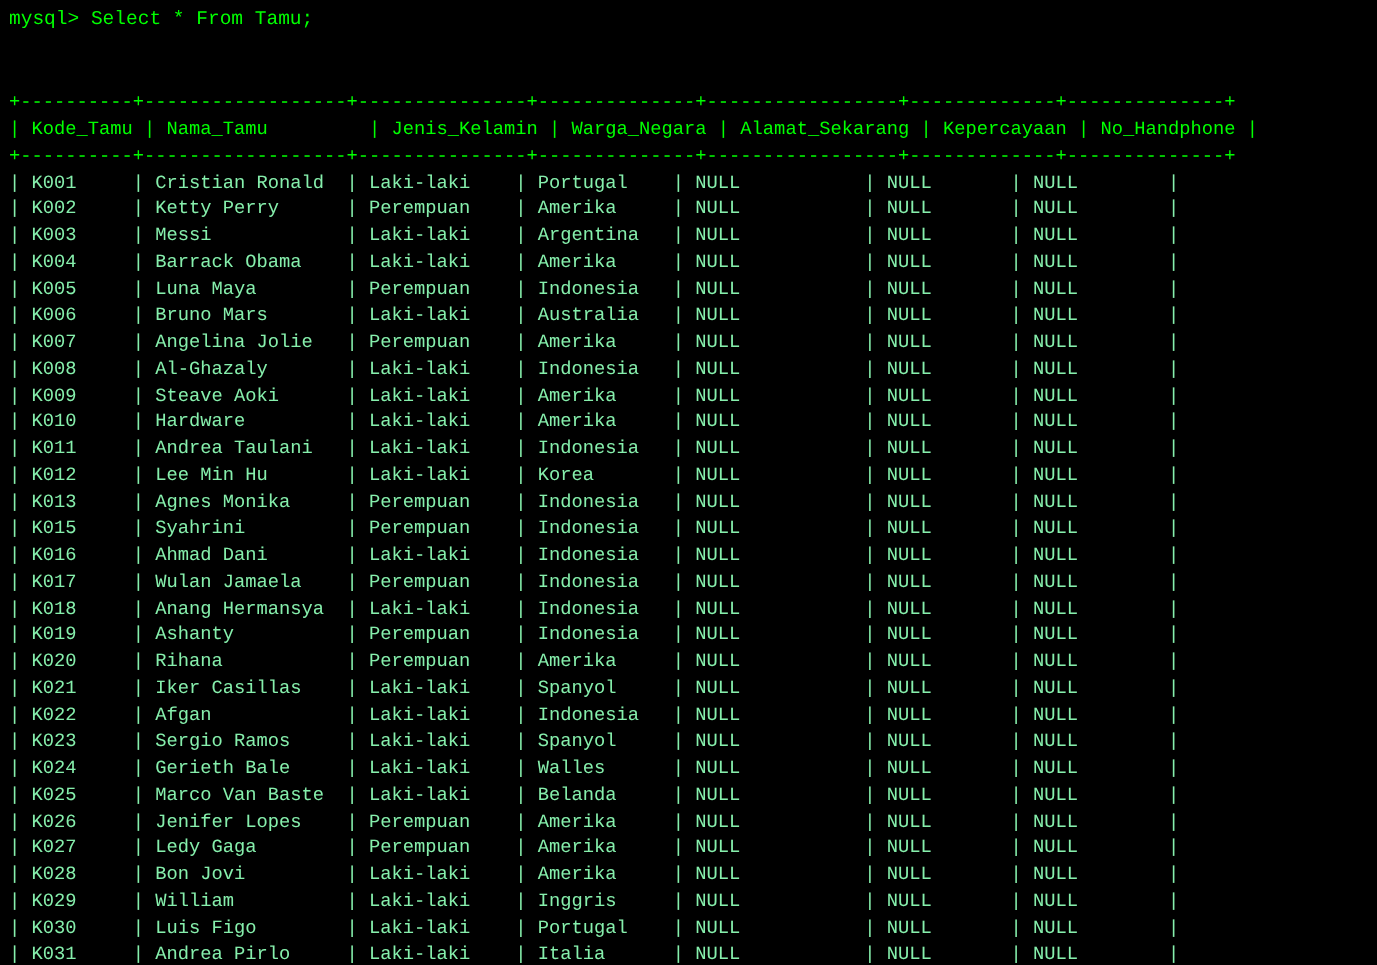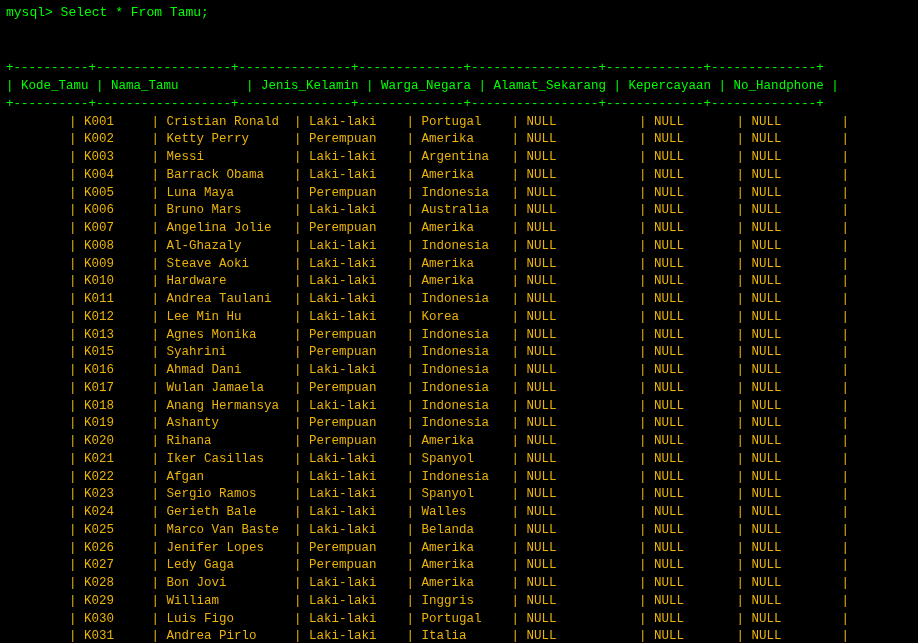--- a/index.html
+++ b/index.html
@@ -26,22 +26,21 @@
       line-height: 1.42;
     }
     .divider-line {
       color: #00ff00;
     }
     .header-line {
       color: #00ff00;
       font-weight: normal;
     }
     .data-row {
-      color: #eab308;
-      text-align: center;
+      color: #86efac;
     }
   </style>
 </head>
 <body>
 
 <div>
   <div class="prompt-line">mysql&gt; Select * From Tamu;</div>
   <div class="table-container">
   <div class="divider-line">+----------+------------------+---------------+--------------+-----------------+-------------+--------------+</div><div class="header-line">| Kode_Tamu | Nama_Tamu         | Jenis_Kelamin | Warga_Negara | Alamat_Sekarang | Kepercayaan | No_Handphone |</div><div class="divider-line">+----------+------------------+---------------+--------------+-----------------+-------------+--------------+</div><div class="data-row">| K001     | Cristian Ronald  | Laki-laki    | Portugal    | NULL           | NULL       | NULL        |</div><div class="data-row">| K002     | Ketty Perry      | Perempuan    | Amerika     | NULL           | NULL       | NULL        |</div><div class="data-row">| K003     | Messi            | Laki-laki    | Argentina   | NULL           | NULL       | NULL        |</div><div class="data-row">| K004     | Barrack Obama    | Laki-laki    | Amerika     | NULL           | NULL       | NULL        |</div><div class="data-row">| K005     | Luna Maya        | Perempuan    | Indonesia   | NULL           | NULL       | NULL        |</div><div class="data-row">| K006     | Bruno Mars       | Laki-laki    | Australia   | NULL           | NULL       | NULL        |</div><div class="data-row">| K007     | Angelina Jolie   | Perempuan    | Amerika     | NULL           | NULL       | NULL        |</div><div class="data-row">| K008     | Al-Ghazaly       | Laki-laki    | Indonesia   | NULL           | NULL       | NULL        |</div><div class="data-row">| K009     | Steave Aoki      | Laki-laki    | Amerika     | NULL           | NULL       | NULL        |</div><div class="data-row">| K010     | Hardware         | Laki-laki    | Amerika     | NULL           | NULL       | NULL        |</div><div class="data-row">| K011     | Andrea Taulani   | Laki-laki    | Indonesia   | NULL           | NULL       | NULL        |</div><div class="data-row">| K012     | Lee Min Hu       | Laki-laki    | Korea       | NULL           | NULL       | NULL        |</div><div class="data-row">| K013     | Agnes Monika     | Perempuan    | Indonesia   | NULL           | NULL       | NULL        |</div><div class="data-row">| K015     | Syahrini         | Perempuan    | Indonesia   | NULL           | NULL       | NULL        |</div><div class="data-row">| K016     | Ahmad Dani       | Laki-laki    | Indonesia   | NULL           | NULL       | NULL        |</div><div class="data-row">| K017     | Wulan Jamaela    | Perempuan    | Indonesia   | NULL           | NULL       | NULL        |</div><div class="data-row">| K018     | Anang Hermansya  | Laki-laki    | Indonesia   | NULL           | NULL       | NULL        |</div><div class="data-row">| K019     | Ashanty          | Perempuan    | Indonesia   | NULL           | NULL       | NULL        |</div><div class="data-row">| K020     | Rihana           | Perempuan    | Amerika     | NULL           | NULL       | NULL        |</div><div class="data-row">| K021     | Iker Casillas    | Laki-laki    | Spanyol     | NULL           | NULL       | NULL        |</div><div class="data-row">| K022     | Afgan            | Laki-laki    | Indonesia   | NULL           | NULL       | NULL        |</div><div class="data-row">| K023     | Sergio Ramos     | Laki-laki    | Spanyol     | NULL           | NULL       | NULL        |</div><div class="data-row">| K024     | Gerieth Bale     | Laki-laki    | Walles      | NULL           | NULL       | NULL        |</div><div class="data-row">| K025     | Marco Van Baste  | Laki-laki    | Belanda     | NULL           | NULL       | NULL        |</div><div class="data-row">| K026     | Jenifer Lopes    | Perempuan    | Amerika     | NULL           | NULL       | NULL        |</div><div class="data-row">| K027     | Ledy Gaga        | Perempuan    | Amerika     | NULL           | NULL       | NULL        |</div><div class="data-row">| K028     | Bon Jovi         | Laki-laki    | Amerika     | NULL           | NULL       | NULL        |</div><div class="data-row">| K029     | William          | Laki-laki    | Inggris     | NULL           | NULL       | NULL        |</div><div class="data-row">| K030     | Luis Figo        | Laki-laki    | Portugal    | NULL           | NULL       | NULL        |</div><div class="data-row">| K031     | Andrea Pirlo     | Laki-laki    | Italia      | NULL           | NULL       | NULL        |</div></div>
 </div>

